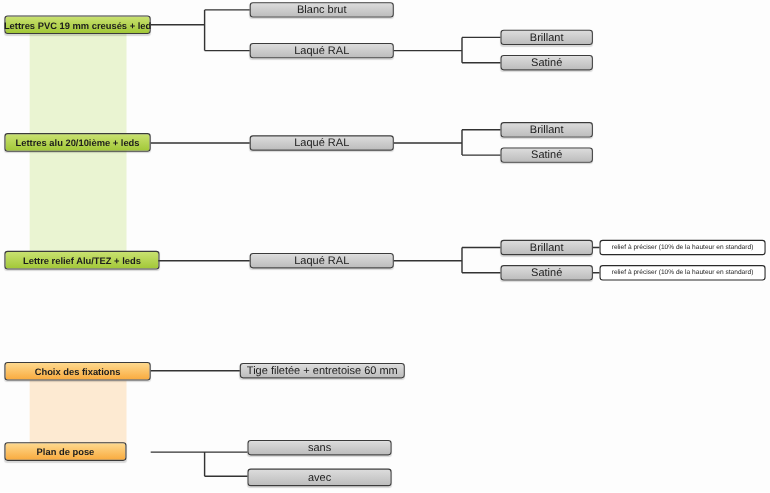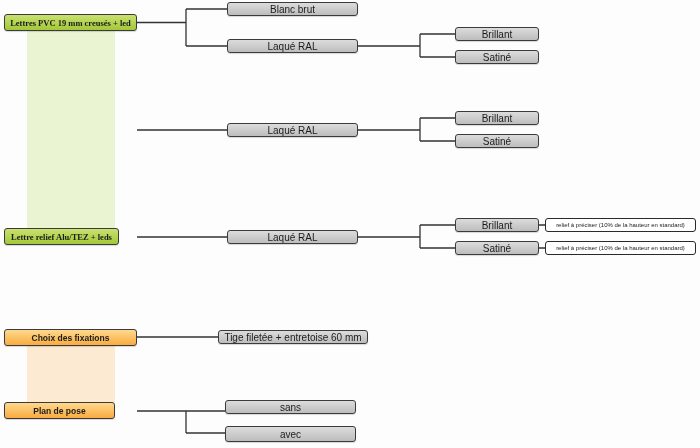--- a/index.html
+++ b/index.html
@@ -12,21 +12,21 @@
   .band.orange { background:#fdead2; }
   svg.lines { position:absolute; left:0; top:0; z-index:1; }
   .node {
     position:absolute; z-index:2; box-sizing:border-box;
     display:flex; align-items:center; justify-content:center;
     border:1px solid #3b3b3b; border-radius:3px;
     font-size:10px; color:#1c1c1c; white-space:nowrap;
     box-shadow:0 1px 1px rgba(0,0,0,0.15);
   }
   .node.gray   { background:linear-gradient(#dcdcdc,#bdbdbd); }
-  .node.green  { background:linear-gradient(#c9e170,#a2c838); font-weight:bold; font-size:8.5px;font-family:Liberation Serif, serif; }
+  .node.green  { background:linear-gradient(#c9e170,#a2c838); font-weight:bold; font-size:8.5px; }
   .node.orange { background:linear-gradient(#fed98e,#f9ab3f); font-weight:bold; font-size:8.5px; }
   .node.note   { background:#ffffff; border:1px solid #2a2a2a; font-size:6px; box-shadow:none; }
 </style>
 </head>
 <body>
 
 <div class="stage">
 
   <div class="band green" style="left:27px; top:31px;  width:88px; height:198px"></div>
   <div class="band orange" style="left:27px; top:346px; width:88px; height:57px"></div>
@@ -41,25 +41,26 @@
       M137 337 H218
       M137 411 H186 M186 411 V433 M186 411 H225 M186 433 H225"></path>
   </svg>
 
   <div class="node green" style="left:4px; top:14px; width:133px; height:17px">Lettres PVC 19 mm creusés + led</div>
   <div class="node gray" style="left:227px; top:2px; width:131px; height:14px">Blanc brut</div>
   <div class="node gray" style="left:227px; top:39px; width:131px; height:14px">Laqué RAL</div>
   <div class="node gray" style="left:455px; top:27px; width:84px; height:14px">Brillant</div>
   <div class="node gray" style="left:455px; top:50px; width:84px; height:14px">Satiné</div>
 
+  <div class="node green" style="left:4px; top:121px; width:133px; height:17px">Lettres alu 20/10ième + leds</div>
   <div class="node gray" style="left:227px; top:123px; width:131px; height:14px">Laqué RAL</div>
   <div class="node gray" style="left:455px; top:111px; width:84px; height:14px">Brillant</div>
   <div class="node gray" style="left:455px; top:134px; width:84px; height:14px">Satiné</div>
 
-  <div class="node green" style="left:4px; top:228px; width:115px; height:17px">Lettre relief Alu/TEZ + leds</div>
+  <div class="node green" style="left:4px; top:228px; width:141px; height:17px">Lettre relief Alu/TEZ + leds</div>
   <div class="node gray" style="left:227px; top:230px; width:131px; height:14px">Laqué RAL</div>
   <div class="node gray" style="left:455px; top:218px; width:84px; height:14px">Brillant</div>
   <div class="node gray" style="left:455px; top:241px; width:84px; height:14px">Satiné</div>
   <div class="node note" style="left:545px; top:218px; width:151px; height:14px">relief à préciser (10% de la hauteur en standard)</div>
   <div class="node note" style="left:545px; top:241px; width:151px; height:14px">relief à préciser (10% de la hauteur en standard)</div>
 
   <div class="node orange" style="left:4px; top:329px; width:133px; height:17px">Choix des fixations</div>
   <div class="node gray" style="left:218px; top:330px; width:150px; height:14px">Tige filetée + entretoise 60 mm</div>
 
   <div class="node orange" style="left:4px; top:402px; width:111px; height:17px">Plan de pose</div>

